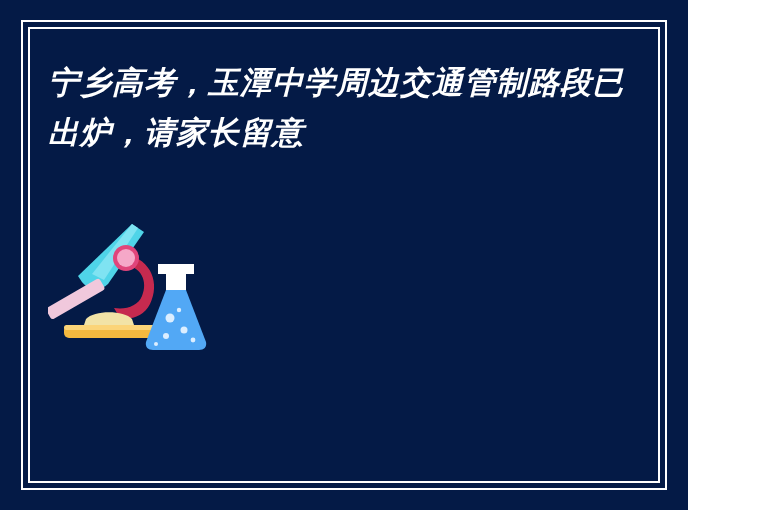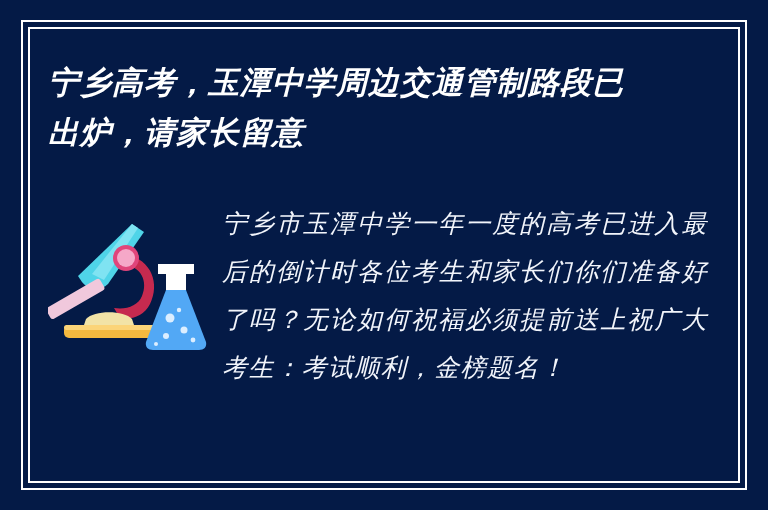--- a/index.html
+++ b/index.html
@@ -8,21 +8,21 @@
   }
   body {
     width: 768px;
     height: 510px;
     overflow: hidden;
     font-family: "Liberation Sans", sans-serif;
   }
 
   .poster {
     position: relative;
-    width: 768px;
+    width: 688px;
     height: 510px;
     background: #041a46;
     overflow: hidden;
   }
 
   
   .frame-outer {
     position: absolute;
     left: 21px;
     top: 20px;
@@ -134,16 +134,15 @@
 
         <circle cx="122" cy="100" r="4.5" fill="#dceeff"></circle>
         <circle cx="136" cy="112" r="3.5" fill="#dceeff"></circle>
         <circle cx="118" cy="118" r="3" fill="#dceeff"></circle>
         <circle cx="131" cy="92" r="2.2" fill="#dceeff"></circle>
         <circle cx="145" cy="122" r="2.4" fill="#dceeff"></circle>
         <circle cx="108" cy="126" r="2" fill="#dceeff"></circle>
       </svg>
     </div>
 
-    <div class="body-text">宁乡市玉潭中学一年一度的高考已进入最后的倒计时各位考生和家长们你们准备好了吗？无论如何祝福必须提前送上祝广大考生：考试顺利，金榜题名！</div>
 
   </div>
 </div>
 
 </body></html>

